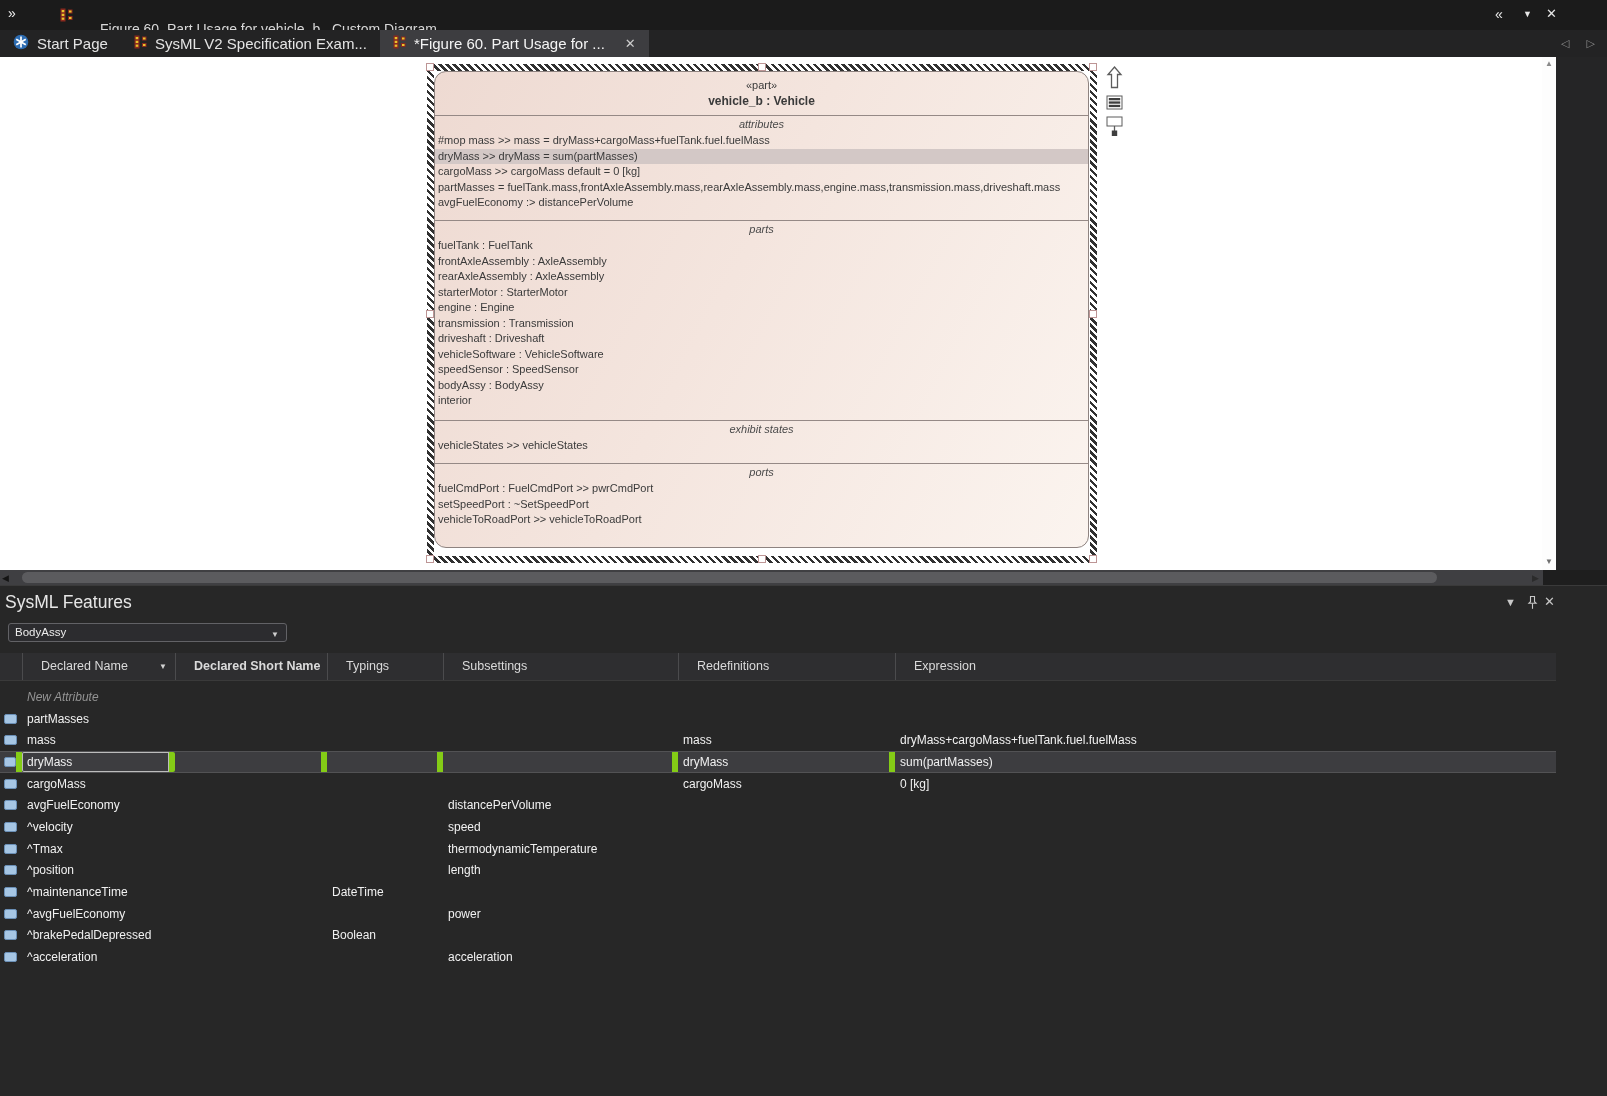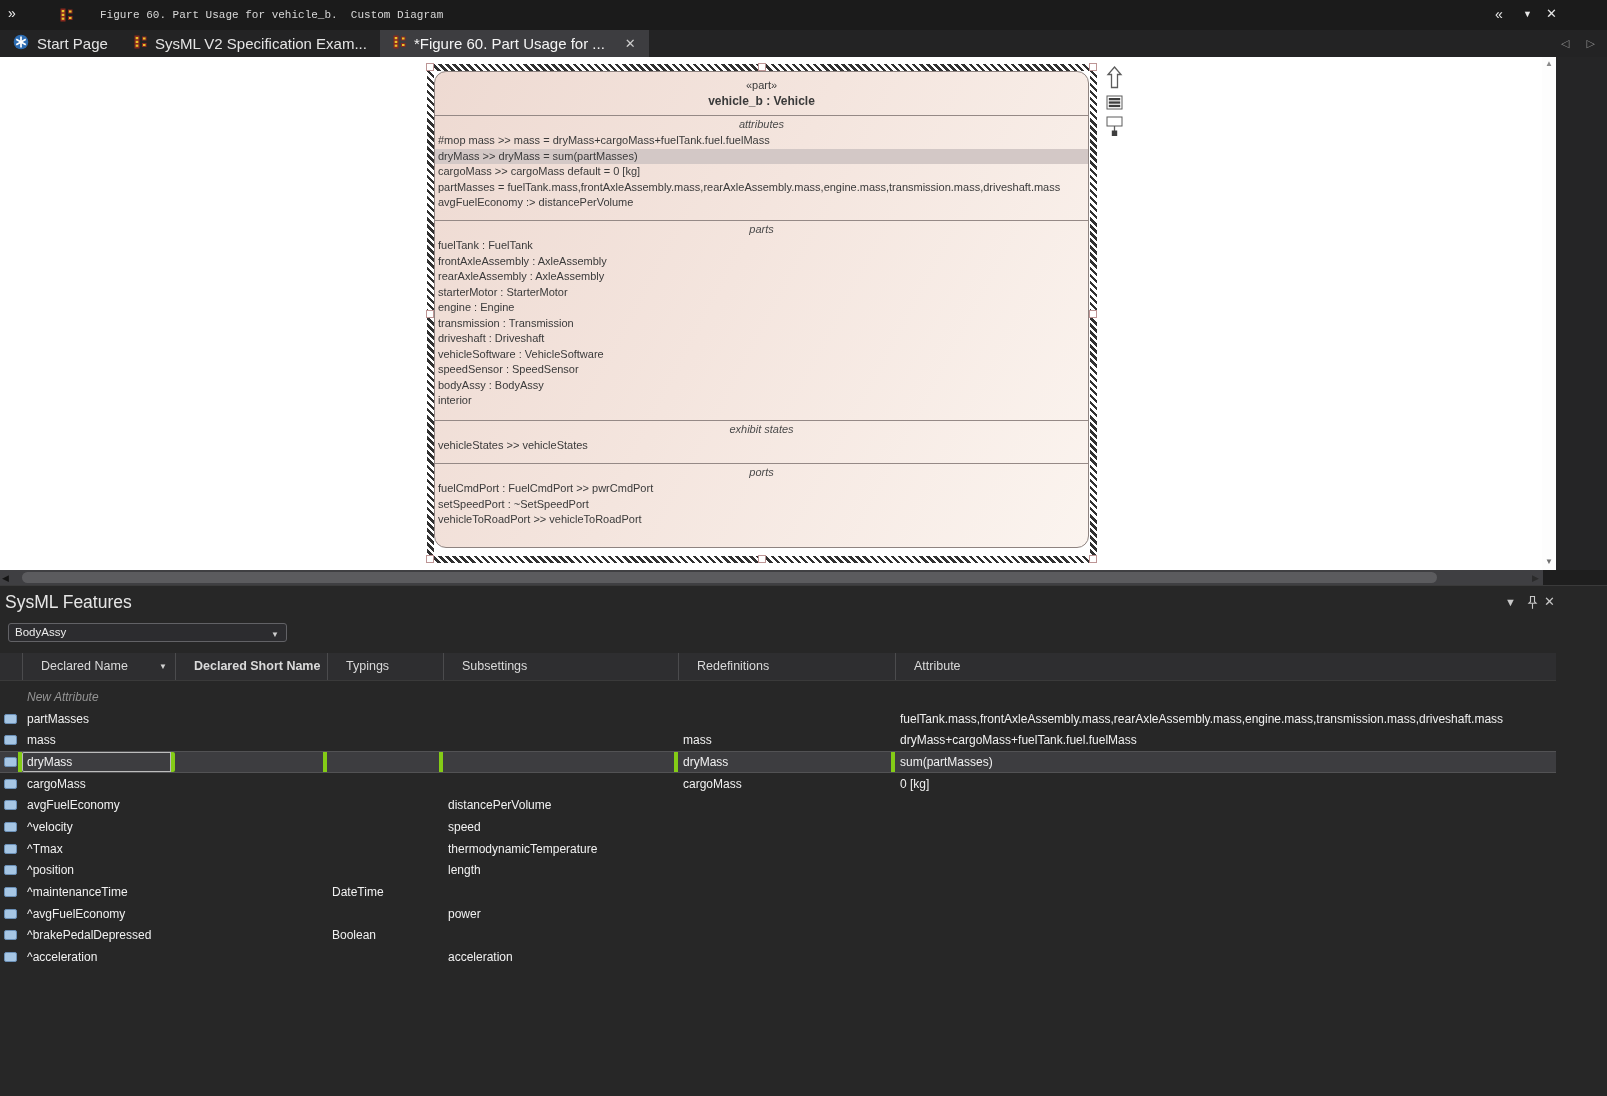--- a/index.html
+++ b/index.html
@@ -3,21 +3,21 @@
 <meta charset="utf-8">
 <style>
   * { margin:0; padding:0; box-sizing:border-box; }
   html,body { width:1607px; height:1096px; background:#272727; overflow:hidden;
               font-family:"Liberation Sans", sans-serif; position:relative; }
 
   
   .titlebar { position:absolute; left:0; top:0; width:1607px; height:30px; background:#1b1b1b; }
   .tb-overflow { position:absolute; left:8px; top:5px; font-size:14px; color:#efefef; cursor:pointer; }
   .tb-doc-icon { position:absolute; left:60px; top:8px; }
-  .tb-title { position:absolute; left:100px; top:9px; font-size:11px; color:#d8d8d8; white-space:pre;font-family:Liberation Mono, monospace; }
+  .tb-title { position:absolute; left:100px; top:21px; font-size:14px; color:#d8d8d8; white-space:pre; }
   .tb-collapse { position:absolute; left:1495px; top:6px; font-size:14px; color:#e8e8e8; }
   .tb-menu { position:absolute; left:1523px; top:9px; font-size:9px; color:#e8e8e8; }
   .tb-close { position:absolute; left:1546px; top:6px; font-size:13px; color:#e8e8e8; }
 
   
   .tabbar { position:absolute; left:0; top:30px; width:1607px; height:27px; background:#232324; }
   .tabs { display:flex; height:27px; }
   .tab { display:flex; align-items:center; gap:8px; padding:0 13px; height:27px;
          color:#e4e4e4; font-size:15px; white-space:nowrap; cursor:pointer; }
   .tab.active { background:#3d3d40; color:#f4f4f4; }
@@ -92,21 +92,21 @@
   .trows { position:absolute; left:0; top:100px; width:1556px; }
   .t-row { display:flex; height:21.7px; align-items:stretch; font-size:12px; color:#f1f1f1; cursor:default; }
   .c { padding-left:5px; white-space:nowrap; overflow:hidden; display:flex; align-items:center; }
   .c.icon { width:22px; padding-left:4px; }
   .c.name{width:153px;} .c.short{width:152px;} .c.typ{width:116px;}
   .c.sub{width:235px;}  .c.red{width:217px;}   .c.exp{flex:1;}
   .new-row { font-style:italic; color:#949494; }
   .attr-icon { width:13px; height:10px; background:#a6c6e4; border:1px solid #6a8fb6;
                border-radius:2px; display:inline-block; }
   .t-row.sel { background:#3d3d40; border-top:1px solid #525254; border-bottom:1px solid #525254; }
-  .t-row.sel .c { border-right:4px solid #84cc16; }
+  .t-row.sel .c { border-right:6px solid #84cc16; }
   .t-row.sel .c.exp { border-right:none;text-align:center; }
   .t-row.sel .c.name { box-shadow:inset 0 0 0 1px #bcbcbc; border-radius:2px; }
 </style>
 </head>
 <body>
 
 <div class="titlebar">
   <span class="tb-overflow">»</span>
   <span class="tb-doc-icon">
     <svg width="13" height="14" viewBox="0 0 13 14">
@@ -286,38 +286,37 @@
   <div class="thead">
     <div class="th gutter"></div>
     <div class="th w-name">
       <span>Declared Name</span>
       <span class="sort">▼</span>
     </div>
     <div class="th w-short">Declared Short Name</div>
     <div class="th w-typ">Typings</div>
     <div class="th w-sub">Subsettings</div>
     <div class="th w-red">Redefinitions</div>
-    <div class="th w-exp">Attribute</div>
+    <div class="th w-exp">Expression</div>
   </div>
 
   <div class="trows" id="trows">
     <div class="t-row">
       <div class="c icon"></div>
       <div class="c name new-row">New Attribute</div>
     </div>
   <div class="t-row">
     <div class="c icon">
           <span class="attr-icon"></span>
         </div>
     <div class="c name">partMasses</div>
     <div class="c short"></div>
     <div class="c typ"></div>
     <div class="c sub"></div>
     <div class="c red"></div>
-    <div class="c exp">fuelTank.mass,frontAxleAssembly.mass,rearAxleAssembly.mass,engine.mass,transmission.mass,driveshaft.mass</div>
   </div>
       <div class="t-row">
     <div class="c icon">
           <span class="attr-icon"></span>
         </div>
     <div class="c name">mass</div>
     <div class="c short"></div>
     <div class="c typ"></div>
     <div class="c sub"></div>
     <div class="c red">mass</div>

